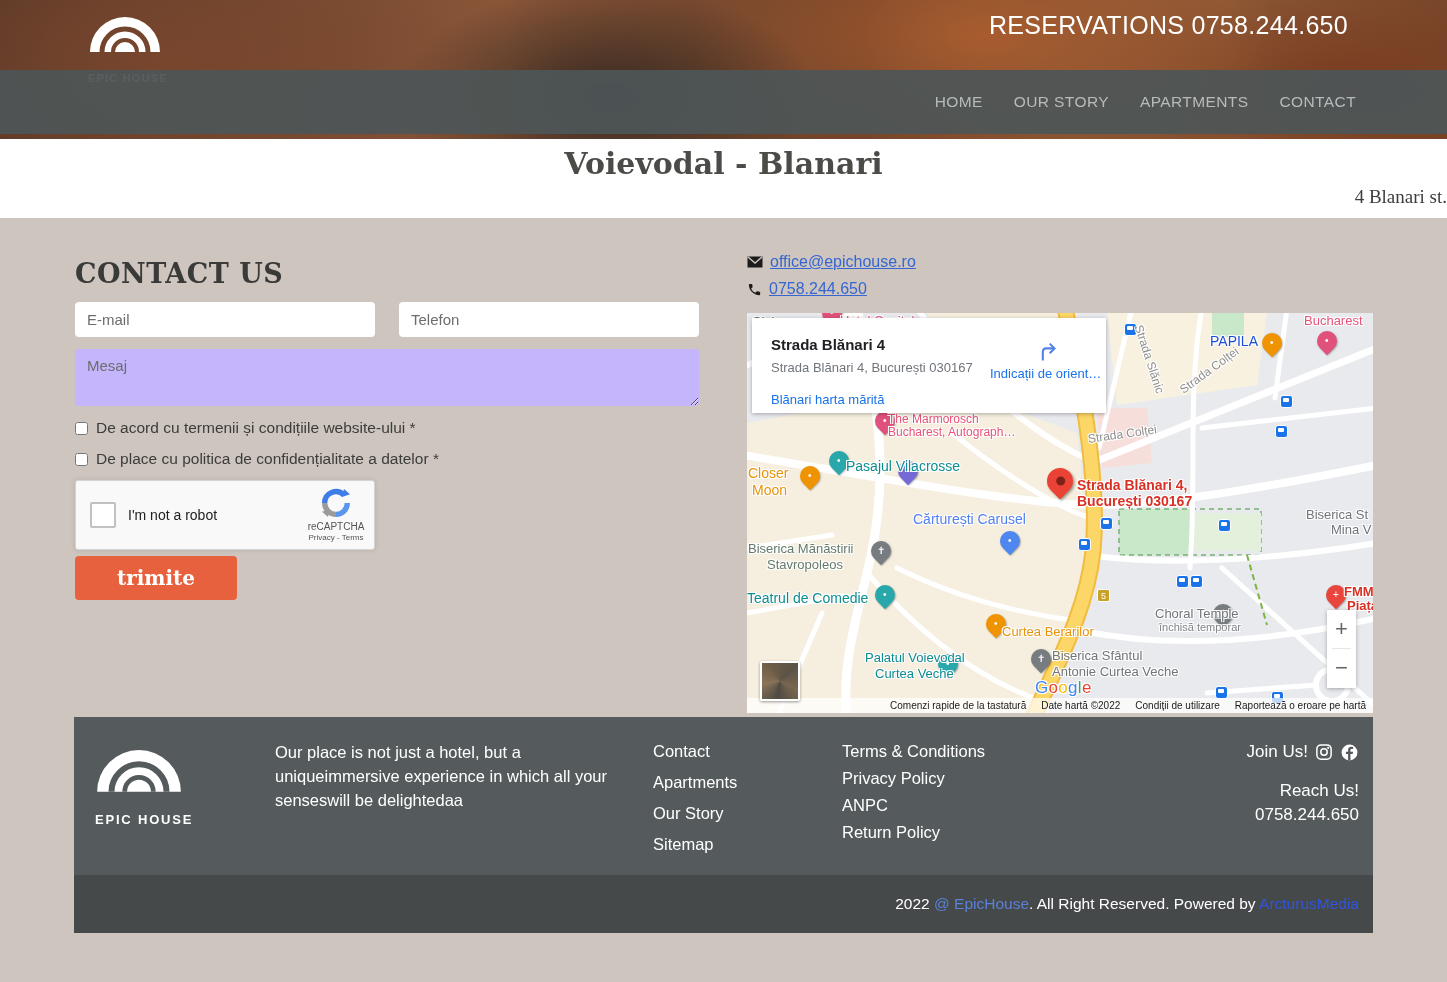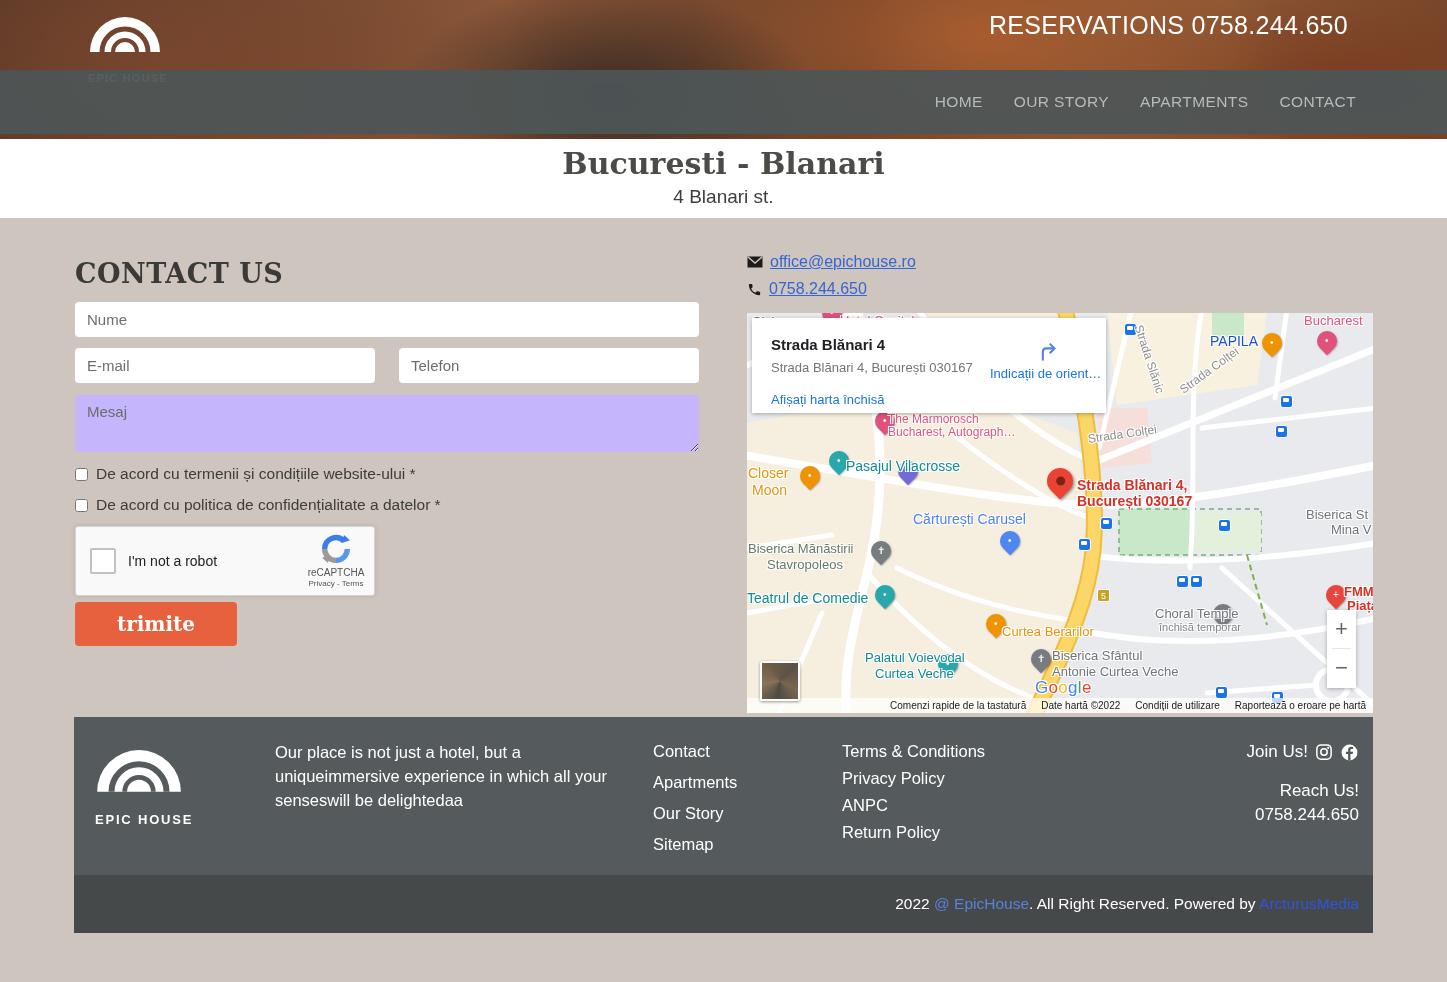--- a/index.html
+++ b/index.html
@@ -20,21 +20,21 @@
   .logo { position:absolute; left:88px; top:7px; width:74px; text-align:center; }
   .logo-text { color:#fff; font-weight:bold; font-size:11px; letter-spacing:1.2px; margin-top:15px; white-space:nowrap; }
   .reservations { position:absolute; top:11px; right:99px; color:#fff; font-size:25px; font-weight:400; letter-spacing:.3px; }
   .navbar { position:absolute; left:0; top:70px; width:100%; height:64px; background:rgba(78,85,86,.94); }
   .nav-list { position:absolute; right:91px; top:0; height:64px; display:flex; align-items:center; gap:31px; list-style:none; }
   .nav-item { color:#b7bcbb; font-size:15.5px; letter-spacing:.4px; cursor:pointer; }
 
   
   .hero { height:79px; background:#fff; text-align:center; }
   .hero-title { font-family:"DejaVu Serif", serif; font-weight:700; font-size:30px; color:#4b4b48; padding-top:7px; line-height:36px; }
-  .hero-subtitle { font-family:Liberation Sans, sans-serif; font-size:19px; color:#3d3d3b; line-height:30px; }
+  .hero-subtitle { font-family:Liberation Serif, serif; font-size:19px; color:#3d3d3b; line-height:30px;text-align:right; }
 
   
   .main { position:relative; height:499px; }
   .contact-col { position:absolute; left:75px; top:40px; width:624px; }
   .contact-heading { font-family:"DejaVu Serif", serif; font-weight:700; font-size:27px; color:#3a3a38; letter-spacing:.5px; margin-bottom:13px; }
   .contact-desc { font-size:16.5px; color:#3e3e3c; line-height:24px; margin-bottom:17px; width:616px; }
   .tinput { display:block; width:100%; height:35px; background:#fff; border:none; border-radius:4px; padding:0 12px; font-size:15px; color:#444; font-family:"Liberation Sans", sans-serif; }
   .tinput::placeholder, .tarea::placeholder { color:#6d6d6d; opacity:1; }
   .form-row { display:flex; gap:24px; margin-top:11px; }
   .form-row .tinput { width:300px; }
@@ -133,43 +133,42 @@
 
     <li class="nav-item">HOME</li>
         <li class="nav-item">OUR STORY</li>
         <li class="nav-item">APARTMENTS</li>
         <li class="nav-item">CONTACT</li>
       </ul>
   </nav>
 </div>
 
 <div class="hero">
-  <div class="hero-title">Bucuresti - Blanari</div>
+  <div class="hero-title">Voievodal - Blanari</div>
   <div class="hero-subtitle">4 Blanari st.</div>
 </div>
 
 <div class="main">
 
   <div class="contact-col">
     <div class="contact-heading">CONTACT US</div>
 
-    <input class="tinput" type="text" placeholder="Nume" style="">
     <div class="form-row">
       <input class="tinput" type="text" placeholder="E-mail" style="">
       <input class="tinput" type="text" placeholder="Telefon" style="">
     </div>
     <textarea class="tarea" placeholder="Mesaj" style=""></textarea>
 
     <label class="check-row">
       <input type="checkbox" style="">
       <span>De acord cu termenii și condițiile website-ului *</span>
     </label>
     <label class="check-row">
       <input type="checkbox" style="">
-      <span>De acord cu politica de confidențialitate a datelor *</span>
+      <span>De place cu politica de confidențialitate a datelor *</span>
     </label>
 
     <div class="recaptcha">
       <div class="rc-checkbox"></div>
       <div class="rc-label">I'm not a robot</div>
       <svg class="rc-logo" width="32" height="32" viewBox="0 0 48 48">
         <path d="M7,24 a17,17 0 0 1 29,-12" stroke="#3e7de8" stroke-width="8" fill="none"></path>
         <path d="M41,24 a17,17 0 0 1 -17,17" stroke="#5a96ec" stroke-width="8" fill="none"></path>
         <path d="M24,41 a17,17 0 0 1 -17,-17" stroke="#9b9b9b" stroke-width="8" fill="none"></path>
         <polygon points="36,3 45,11 33,15" fill="#3e7de8"></polygon>
@@ -334,21 +333,21 @@
 
     <div class="main-marker">
         <i></i>
       </div>
     <div class="marker-label" style="left:330px; top:164px;">Strada Blănari 4,</div>
     <div class="marker-label" style="left:330px; top:180px;">București 030167</div>
 
     <div class="map-card">
       <div class="mc-title">Strada Blănari 4</div>
       <div class="mc-address">Strada Blănari 4, București 030167</div>
-      <a class="mc-larger" href="#">Afișați harta închisă</a>
+      <a class="mc-larger" href="#">Blănari harta mărită</a>
       <svg class="mc-dir-icon" width="26" height="26" viewBox="0 0 30 30">
         <path d="M9,26 V16 Q9,12 13,12 H21" stroke="#5181e8" stroke-width="2.4" fill="none"></path>
         <path d="M17,6.5 L22.5,12 L17,17.5" stroke="#5181e8" stroke-width="2.4" fill="none"></path>
       </svg>
       <a class="mc-dir" href="#">Indicații de orient…</a>
     </div>
 
     <div class="zoom-ctl">
       <button class="zoom-btn">+</button>
       <div class="zoom-div"></div>

